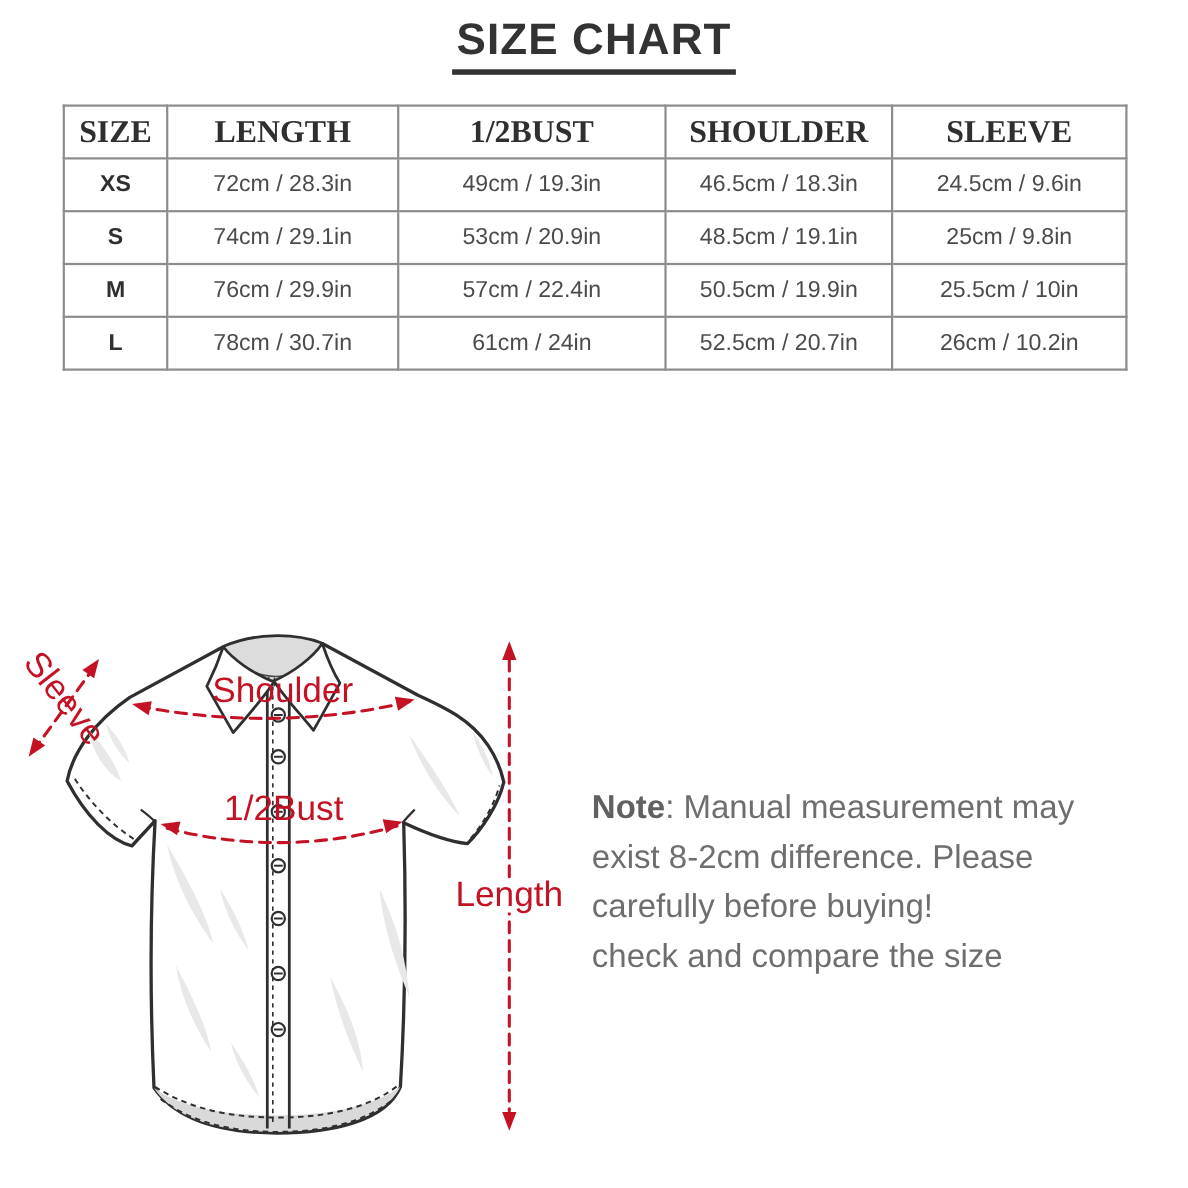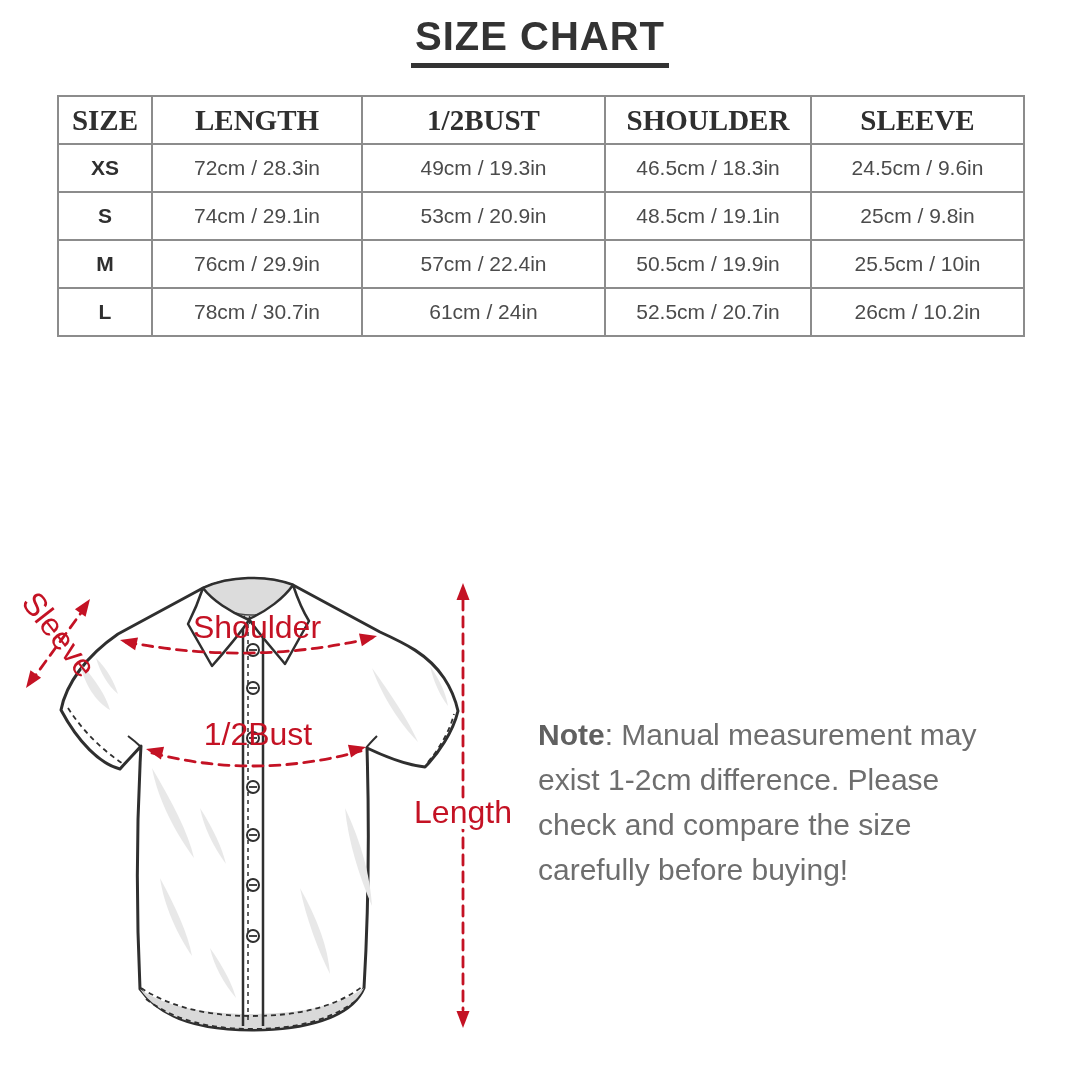--- a/index.html
+++ b/index.html
@@ -183,18 +183,18 @@
       </g>
       <text class="red-label" x="57" y="78" text-anchor="middle" dominant-baseline="middle" transform="rotate(52 57 78)">Sleeve</text>
       <text class="red-label" x="257" y="72" text-anchor="middle" dominant-baseline="middle">Shoulder</text>
       <text class="red-label" x="258" y="179" text-anchor="middle" dominant-baseline="middle">1/2Bust</text>
       <text class="red-label" x="463" y="257" text-anchor="middle" dominant-baseline="middle" paint-order="stroke" stroke="#ffffff" stroke-width="12" stroke-linejoin="round">Length</text>
     </g>
   </svg>
 
   <div id="note">
     <div><strong>Note</strong><span>: Manual measurement may</span></div>
-    <div>exist 1-2cm difference. Please</div>
+    <div>exist 8-2cm difference. Please</div>
+    <div>carefully before buying!</div>
     <div>check and compare the size</div>
-    <div>carefully before buying!</div>
   </div>
 
 </div>
 
 </body></html>

